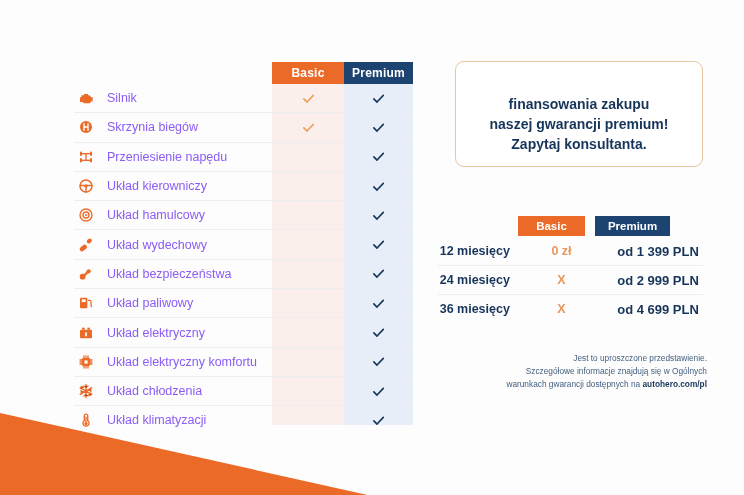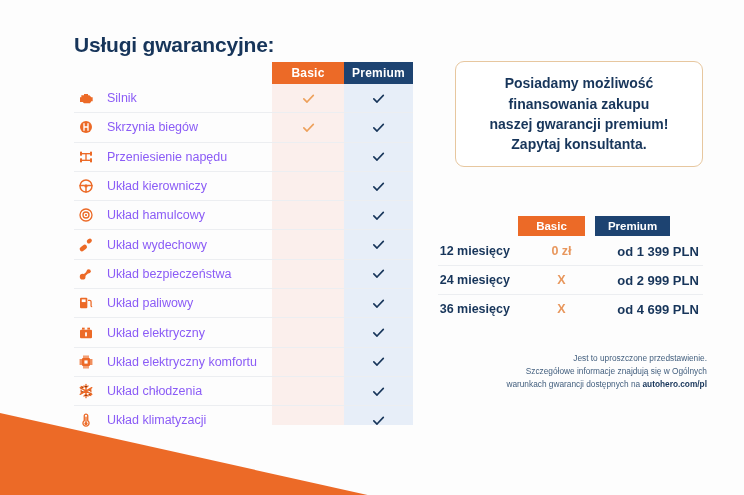--- a/index.html
+++ b/index.html
@@ -126,21 +126,20 @@
 <div class="page">
 
   <div class="corner-wedge">
     <svg width="420" height="95" viewBox="0 0 420 95" xmlns="http://www.w3.org/2000/svg">
       <polygon points="0,8 390,95 0,95" fill="#ec6a27"></polygon>
     </svg>
   </div>
 
   <div class="left">
 
-    <div class="title">Usługi gwarancyjne:</div>
 
     <div class="band band-basic"></div>
     <div class="band band-premium"></div>
 
     <div class="colhead colhead-basic">Basic</div>
     <div class="colhead colhead-premium">Premium</div>
 
     <div class="rows" id="warranty-rows">
         <div class="row">
           <span class="ico">
@@ -348,21 +347,21 @@
             </svg>
           </span>
         </div>
       </div>
   </div>
 
   <div class="right">
 
     <div class="finance-box">
       <div class="finance-text">
-        <span>Posiadamy możliwość</span><br>
+        <br>
         <span>finansowania zakupu</span><br>
         <span>naszej gwarancji premium!</span><br>
         <span>Zapytaj konsultanta.</span>
       </div>
     </div>
 
     <div class="price-head price-head-basic">Basic</div>
     <div class="price-head price-head-premium">Premium</div>
 
     <div class="price-rows" id="pricing-rows">

